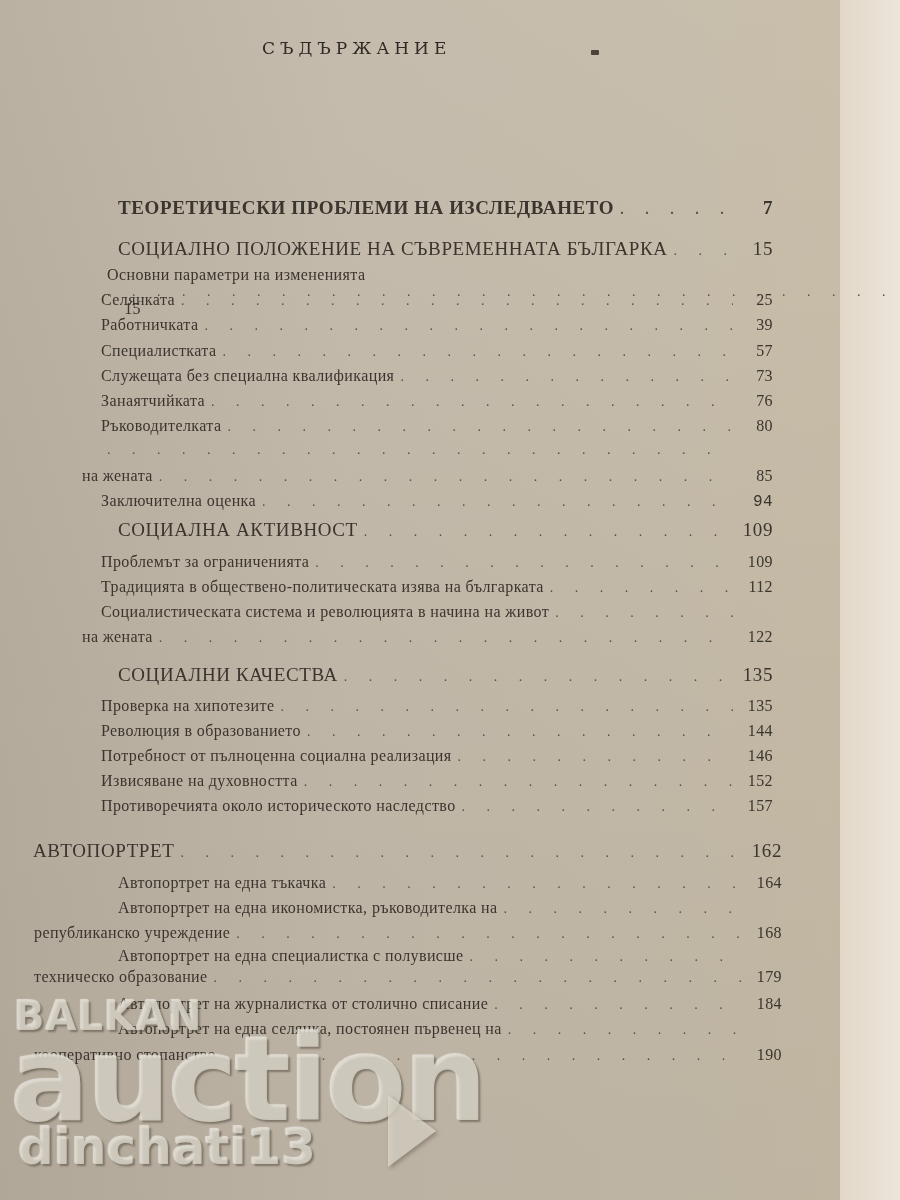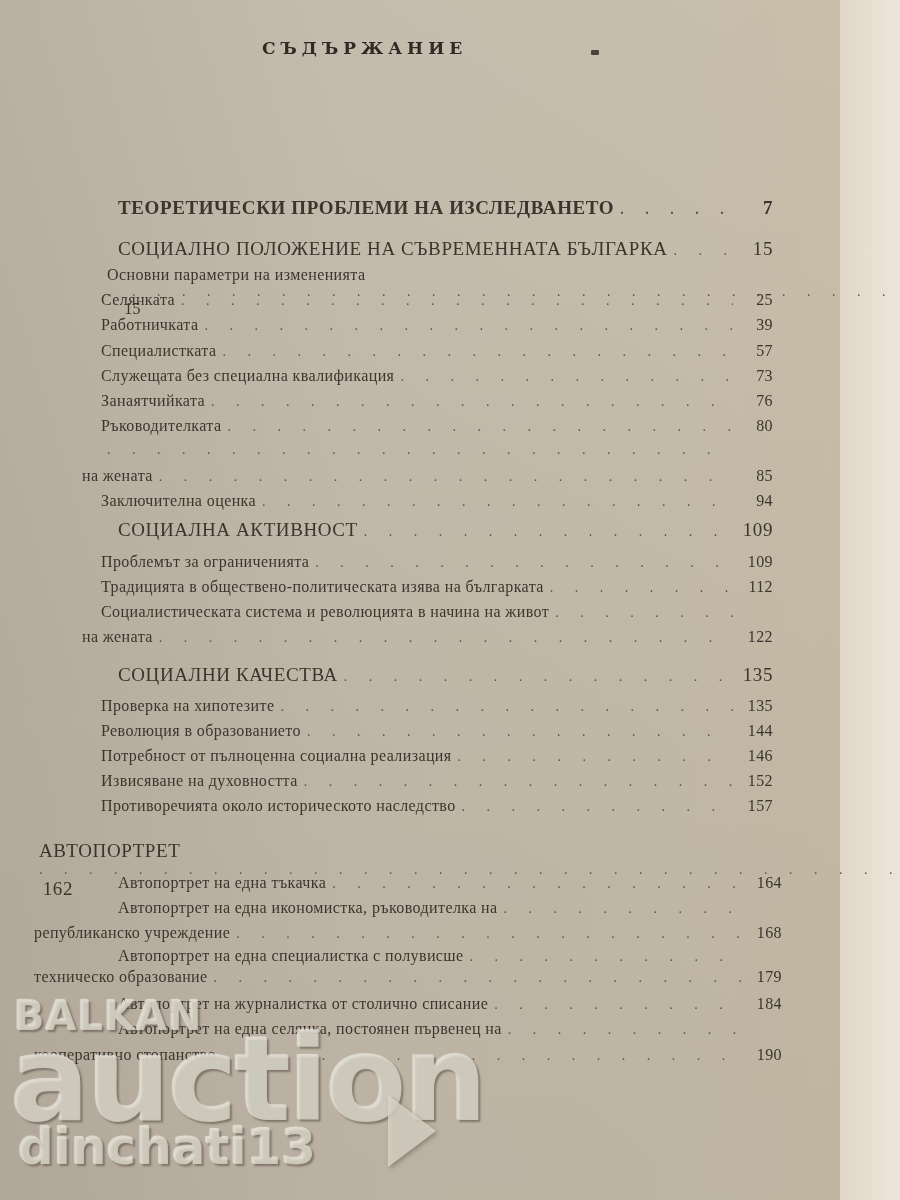--- a/index.html
+++ b/index.html
@@ -17,21 +17,21 @@
   .page::after {
     content: ""; position: absolute; inset: 0;
     background: linear-gradient(180deg, rgba(255,255,255,0.04) 0%, rgba(0,0,0,0.02) 60%, rgba(0,0,0,0.04) 100%);
   }
   .edge {
     position: absolute; right: 0; top: 0; width: 60px; height: 1200px;
     background: linear-gradient(90deg, #e2d8c9, #ece5da);
   }
   .title {
     position: absolute; left: 262px; top: 38px;
-    font-family: "DejaVu Serif", serif; font-weight: bold;
+    font-family: "DejaVu Serif", serif; font-weight: normal;
     font-size: 17px; letter-spacing: 5px; color: #2e2a25;
   }
   .mark {
     position: absolute; left: 591px; top: 50px; width: 8px; height: 5px;
     background: #4a443b; border-radius: 1px;
   }
   .toc { position: absolute; left: 0; top: 0; width: 900px; }
   .row {
     position: absolute; display: flex; align-items: baseline;
     white-space: nowrap; color: #3a352e;
@@ -120,21 +120,21 @@
       <span class="page-no" style="min-width: 34px;"></span>
     </div>
     <div class="row cont" style="left: 82px; top: 467px; width: 691px;">
       <span class="label">на жената</span>
       <span class="dots">. . . . . . . . . . . . . . . . . . . . . . . . . . . . . . . . . . . . . . . .</span>
       <span class="page-no" style="min-width: 34px;">85</span>
     </div>
     <div class="row h2" style="left: 101px; top: 492px; width: 672px;">
       <span class="label">Заключителна оценка</span>
       <span class="dots">. . . . . . . . . . . . . . . . . . . . . . . . . . . . . . . . . . . . . . . .</span>
-      <span class="page-no" style="min-width: 34px;">94</span>
+      <span class="page-no" style="min-width: 34px; font-family: Liberation Mono, monospace;">94</span>
     </div>
     <div class="row h1" style="left: 118px; top: 519px; width: 655px;">
       <span class="label">СОЦИАЛНА АКТИВНОСТ</span>
       <span class="dots">. . . . . . . . . . . . . . . . . . . . . . . . . . . . . . . . . . . . . . . .</span>
       <span class="page-no" style="min-width: 34px;">109</span>
     </div>
     <div class="row h2" style="left: 101px; top: 553px; width: 672px;">
       <span class="label">Проблемът за ограниченията</span>
       <span class="dots">. . . . . . . . . . . . . . . . . . . . . . . . . . . . . . . . . . . . . . . .</span>
       <span class="page-no" style="min-width: 34px;">109</span>
@@ -177,21 +177,21 @@
     <div class="row h2" style="left: 101px; top: 772px; width: 672px;">
       <span class="label">Извисяване на духовността</span>
       <span class="dots">. . . . . . . . . . . . . . . . . . . . . . . . . . . . . . . . . . . . . . . .</span>
       <span class="page-no" style="min-width: 34px;">152</span>
     </div>
     <div class="row h2" style="left: 101px; top: 797px; width: 672px;">
       <span class="label">Противоречията около историческото наследство</span>
       <span class="dots">. . . . . . . . . . . . . . . . . . . . . . . . . . . . . . . . . . . . . . . .</span>
       <span class="page-no" style="min-width: 34px;">157</span>
     </div>
-    <div class="row h1" style="left: 33px; top: 840px; width: 749px; flex-direction: column;">
+    <div class="row h1" style="left: 33px; top: 840px; width: 749px;">
       <span class="label">АВТОПОРТРЕТ</span>
       <span class="dots">. . . . . . . . . . . . . . . . . . . . . . . . . . . . . . . . . . . . . . . .</span>
       <span class="page-no" style="min-width: 34px;">162</span>
     </div>
     <div class="row h2" style="left: 118px; top: 874px; width: 664px; justify-content: center;">
       <span class="label">Автопортрет на една тъкачка</span>
       <span class="dots">. . . . . . . . . . . . . . . . . . . . . . . . . . . . . . . . . . . . . . . .</span>
       <span class="page-no" style="min-width: 34px;">164</span>
     </div>
     <div class="row h2" style="left: 118px; top: 899px; width: 664px;">

